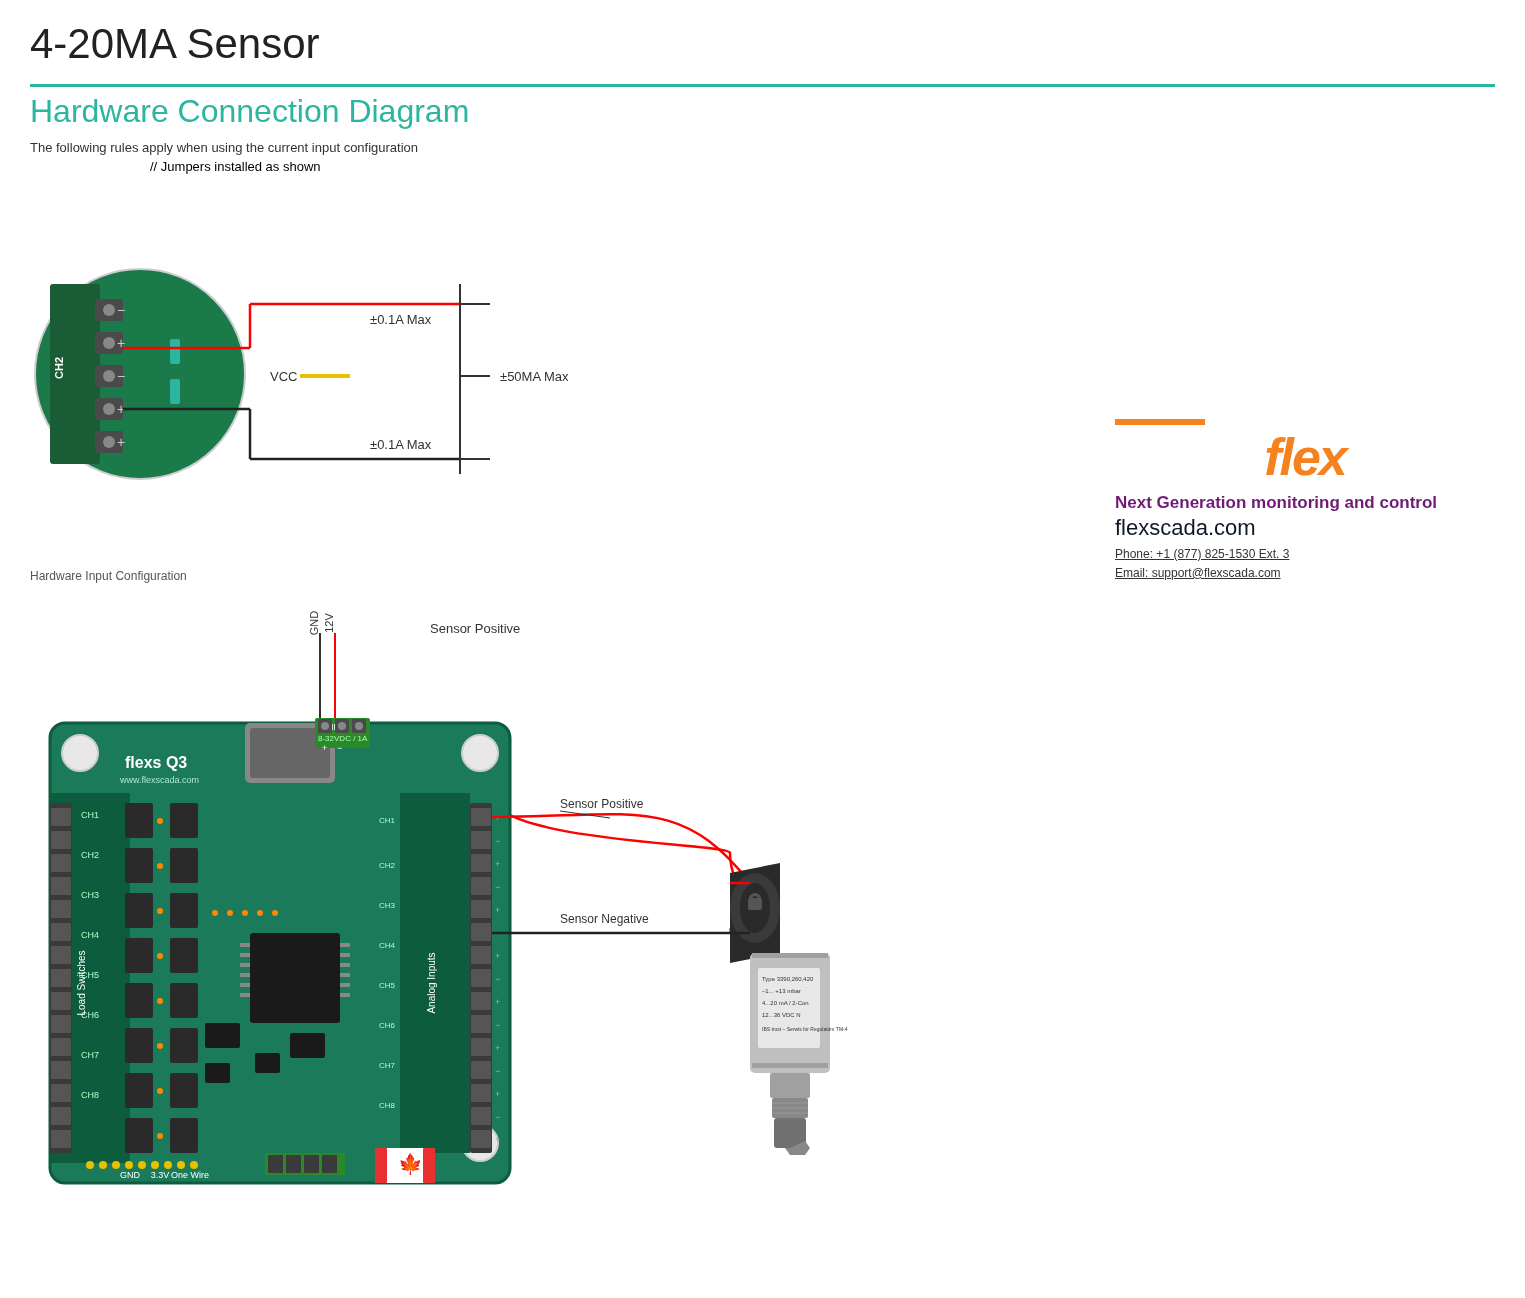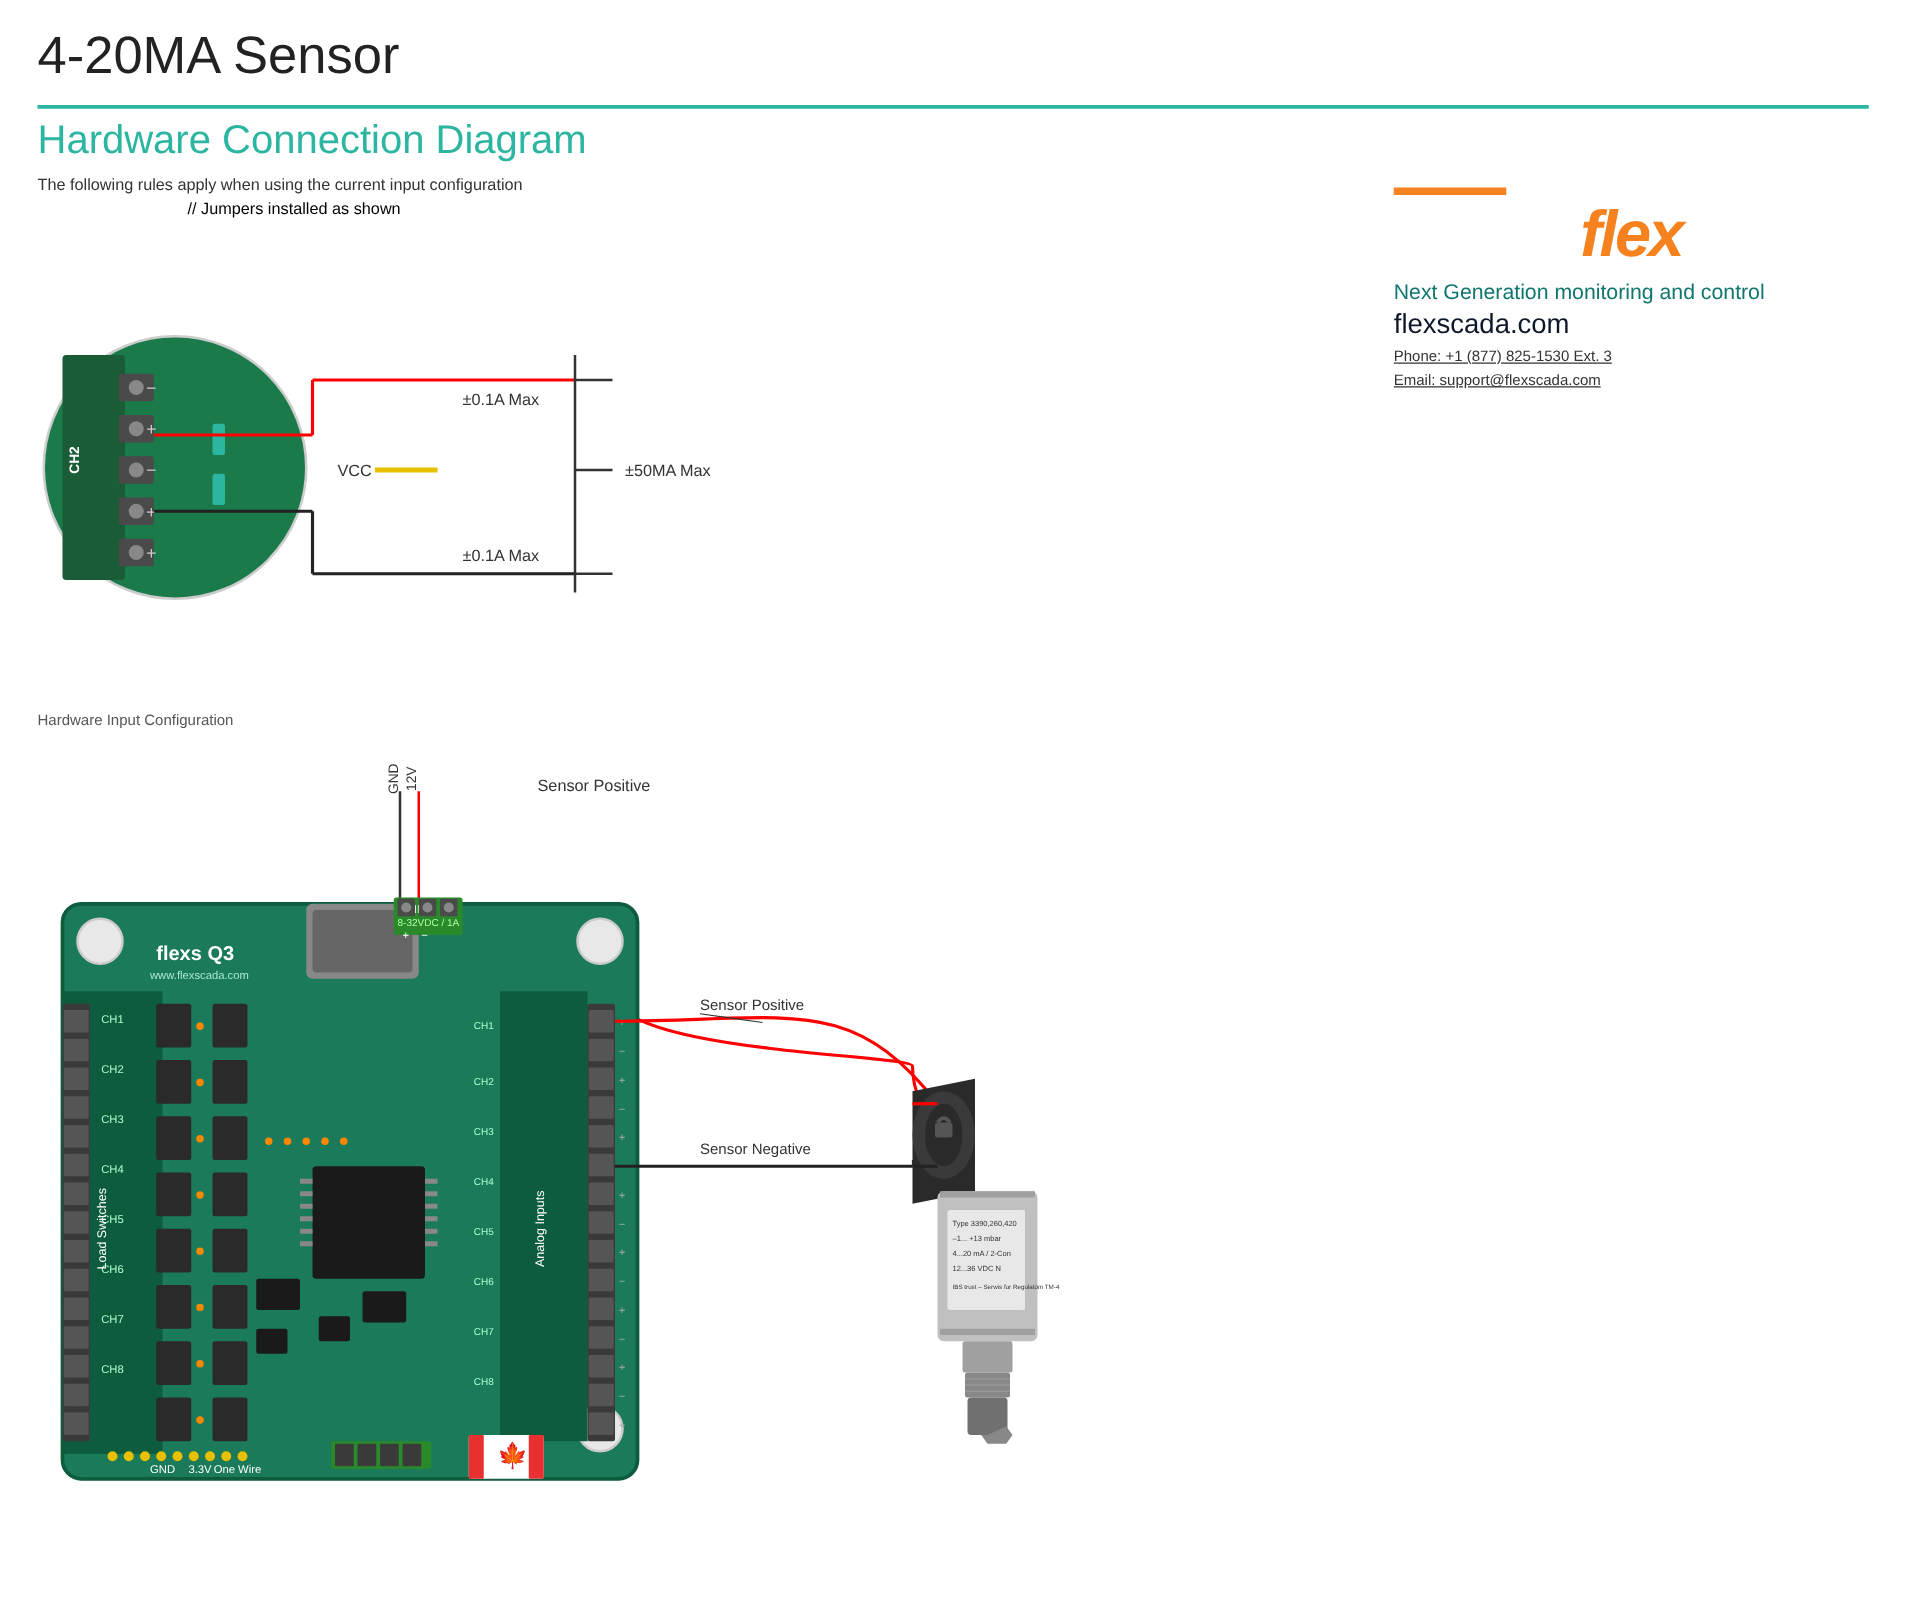--- a/index.html
+++ b/index.html
@@ -29,21 +29,21 @@
     .subtitle {
       font-size: 32px;
       color: #2cb5a0;
       font-weight: 400;
       margin-bottom: 10px;
     }
 
     .top-section {
       display: flex;
       justify-content: space-between;
-      align-items: flex-start;
+      align-items: flex-end;
     }
 
     .left-diagram {
       flex: 1;
     }
 
     .rules-text {
       font-size: 13px;
       color: #333;
       margin-bottom: 4px;
@@ -86,22 +86,23 @@
 
     .logo-bar {
       width: 90px;
       height: 6px;
       background: #f5821f;
       margin-bottom: 2px;
     }
 
     .logo-tagline {
       font-size: 17px;
-      color: #0f766e;
+      color: #701a75;
       margin-bottom: 2px;
+      font-weight: bold;
     }
 
     .logo-website {
       font-size: 22px;
       color: #0f172a;
       font-weight: 400;
       margin-bottom: 4px;
     }
 
     .logo-contact {

